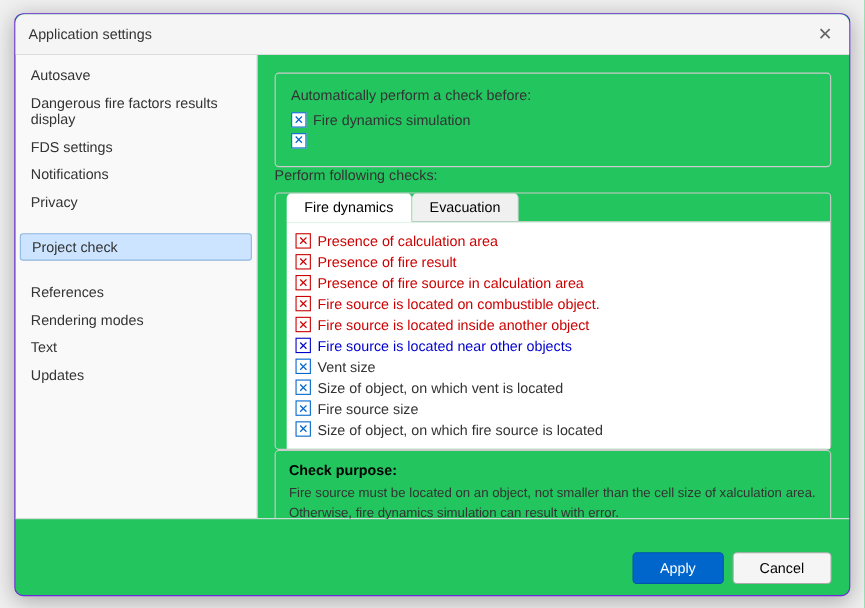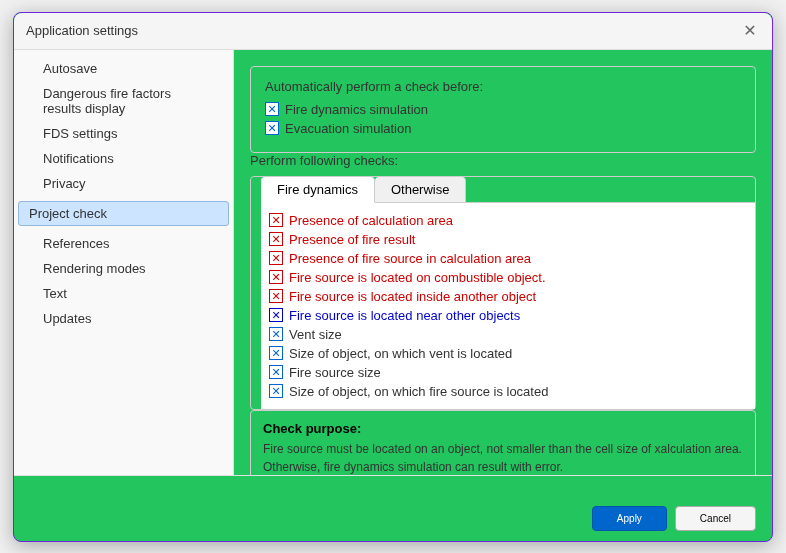--- a/index.html
+++ b/index.html
@@ -56,30 +56,30 @@
       overflow: hidden;
     }
     .sidebar {
       width: 220px;
       background: #f9f9f9;
       border-right: 1px solid #e0e0e0;
       padding: 6px 0;
       flex-shrink: 0;
     }
     .sidebar-item {
-      padding: 5px 29px;
+      padding: 5px 14px;
       cursor: pointer;
       color: #333;
       font-size: 13px;
     }
     .sidebar-item.active {
       background: #cce4ff;
       border: 1px solid #90b8e0;
       border-radius: 3px;
-      margin: 5px 4px;
+      margin: 16px 4px;
       padding: 4px 10px;
     }
     .main-content {
       flex: 1;
       padding: 16px;
       overflow-y: auto;
       display: flex;
       flex-direction: column;
       gap: 0;
     }
@@ -180,21 +180,21 @@
     .dialog-footer {
       padding: 10px 16px;
       display: flex;
       justify-content: flex-end;
       gap: 8px;
       border-top: 1px solid #e0e0e0;
     }
     .btn {
       padding: 6px 24px;
       border-radius: 4px;
-      font-size: 10px;
+      font-size: 13px;
       cursor: pointer;
       border: 1px solid #aaa;
       background: #f5f5f5;
       margin-top: 20px;
     }
     .btn.primary {
       background: #0066cc;
       color: white;
       border-color: #0055aa;
     }
@@ -227,30 +227,29 @@
     <div class="main-content">
 
       <div class="section-box">
         <div class="section-label">Automatically perform a check before:</div>
         <div class="checkbox-row">
           <div class="checkbox-x">✕</div>
           <span>Fire dynamics simulation</span>
         </div>
         <div class="checkbox-row">
           <div class="checkbox-x">✕</div>
-          <span>Evacuation simulation</span>
         </div>
       </div>
 
       <div>
         <div class="section-label">Perform following checks:</div>
         <div class="tabs-container">
           <div class="tabs-header">
             <button class="tab active">Fire dynamics</button>
-            <button class="tab">Otherwise</button>
+            <button class="tab">Evacuation</button>
           </div>
           <div class="tabs-body">
             <div class="check-item red">
               <div class="checkbox-x red">✕</div>
               <span>Presence of calculation area</span>
             </div>
             <div class="check-item red">
               <div class="checkbox-x red">✕</div>
               <span>Presence of fire result</span>
             </div>

